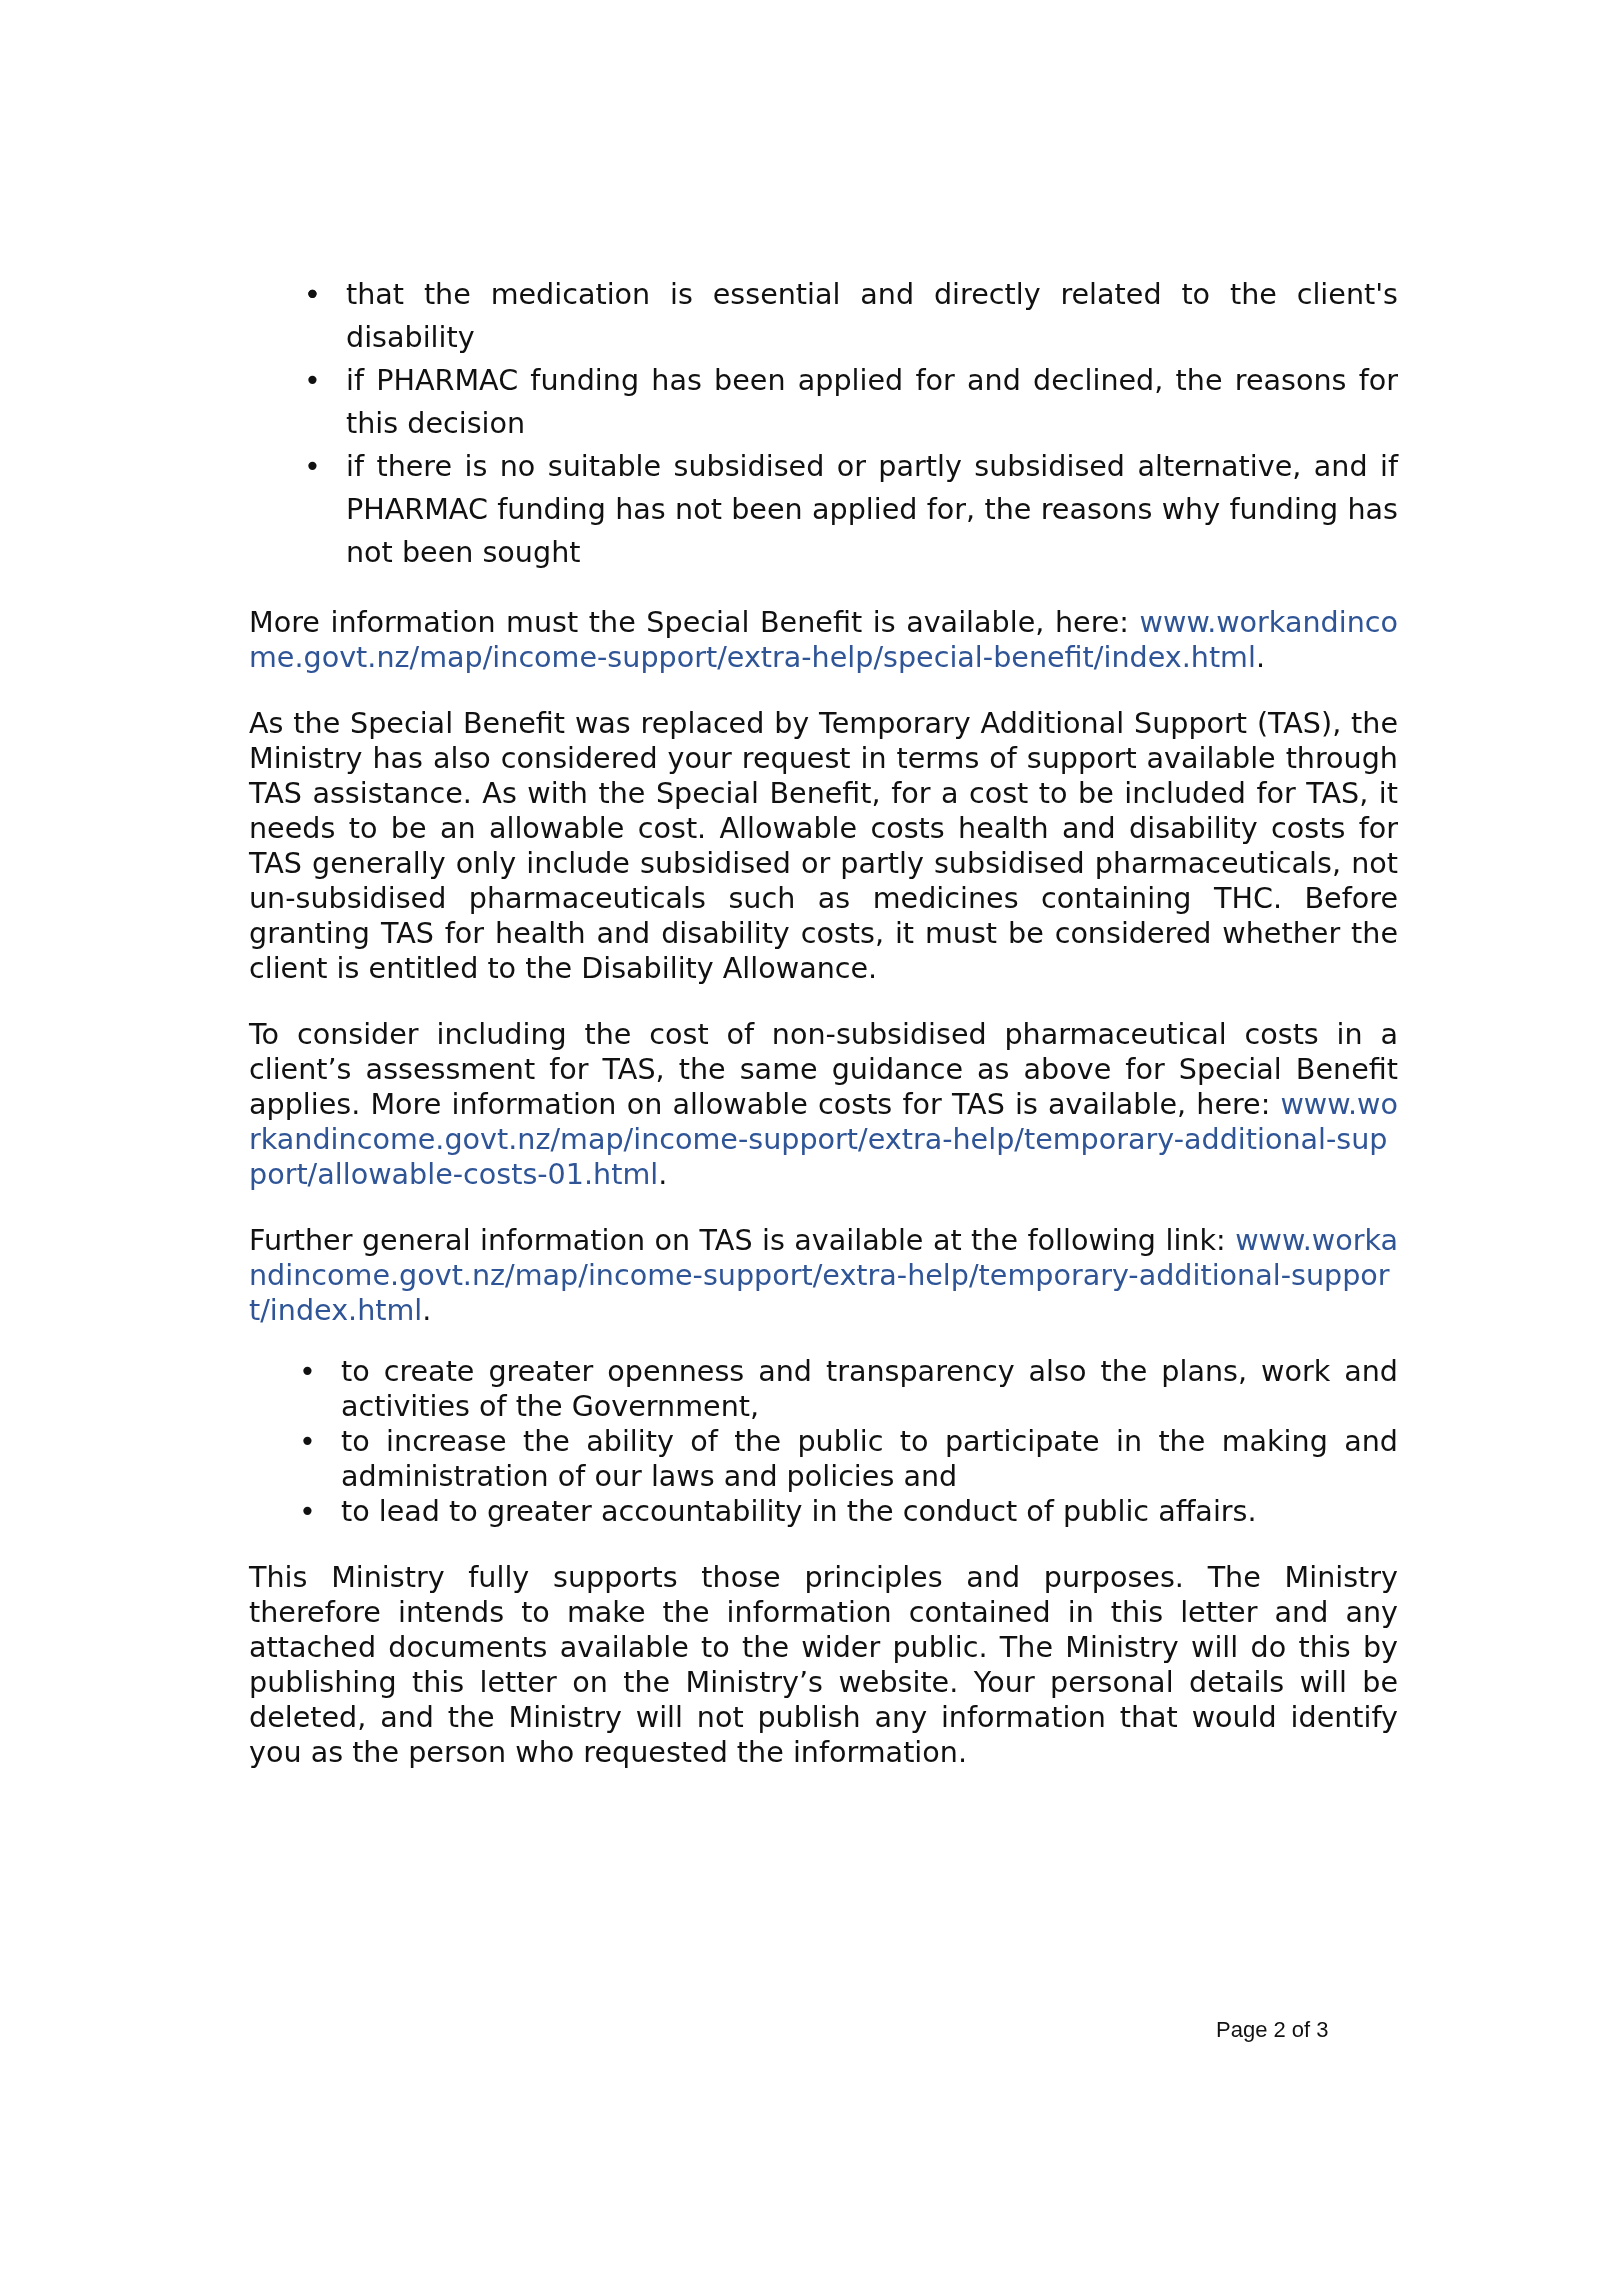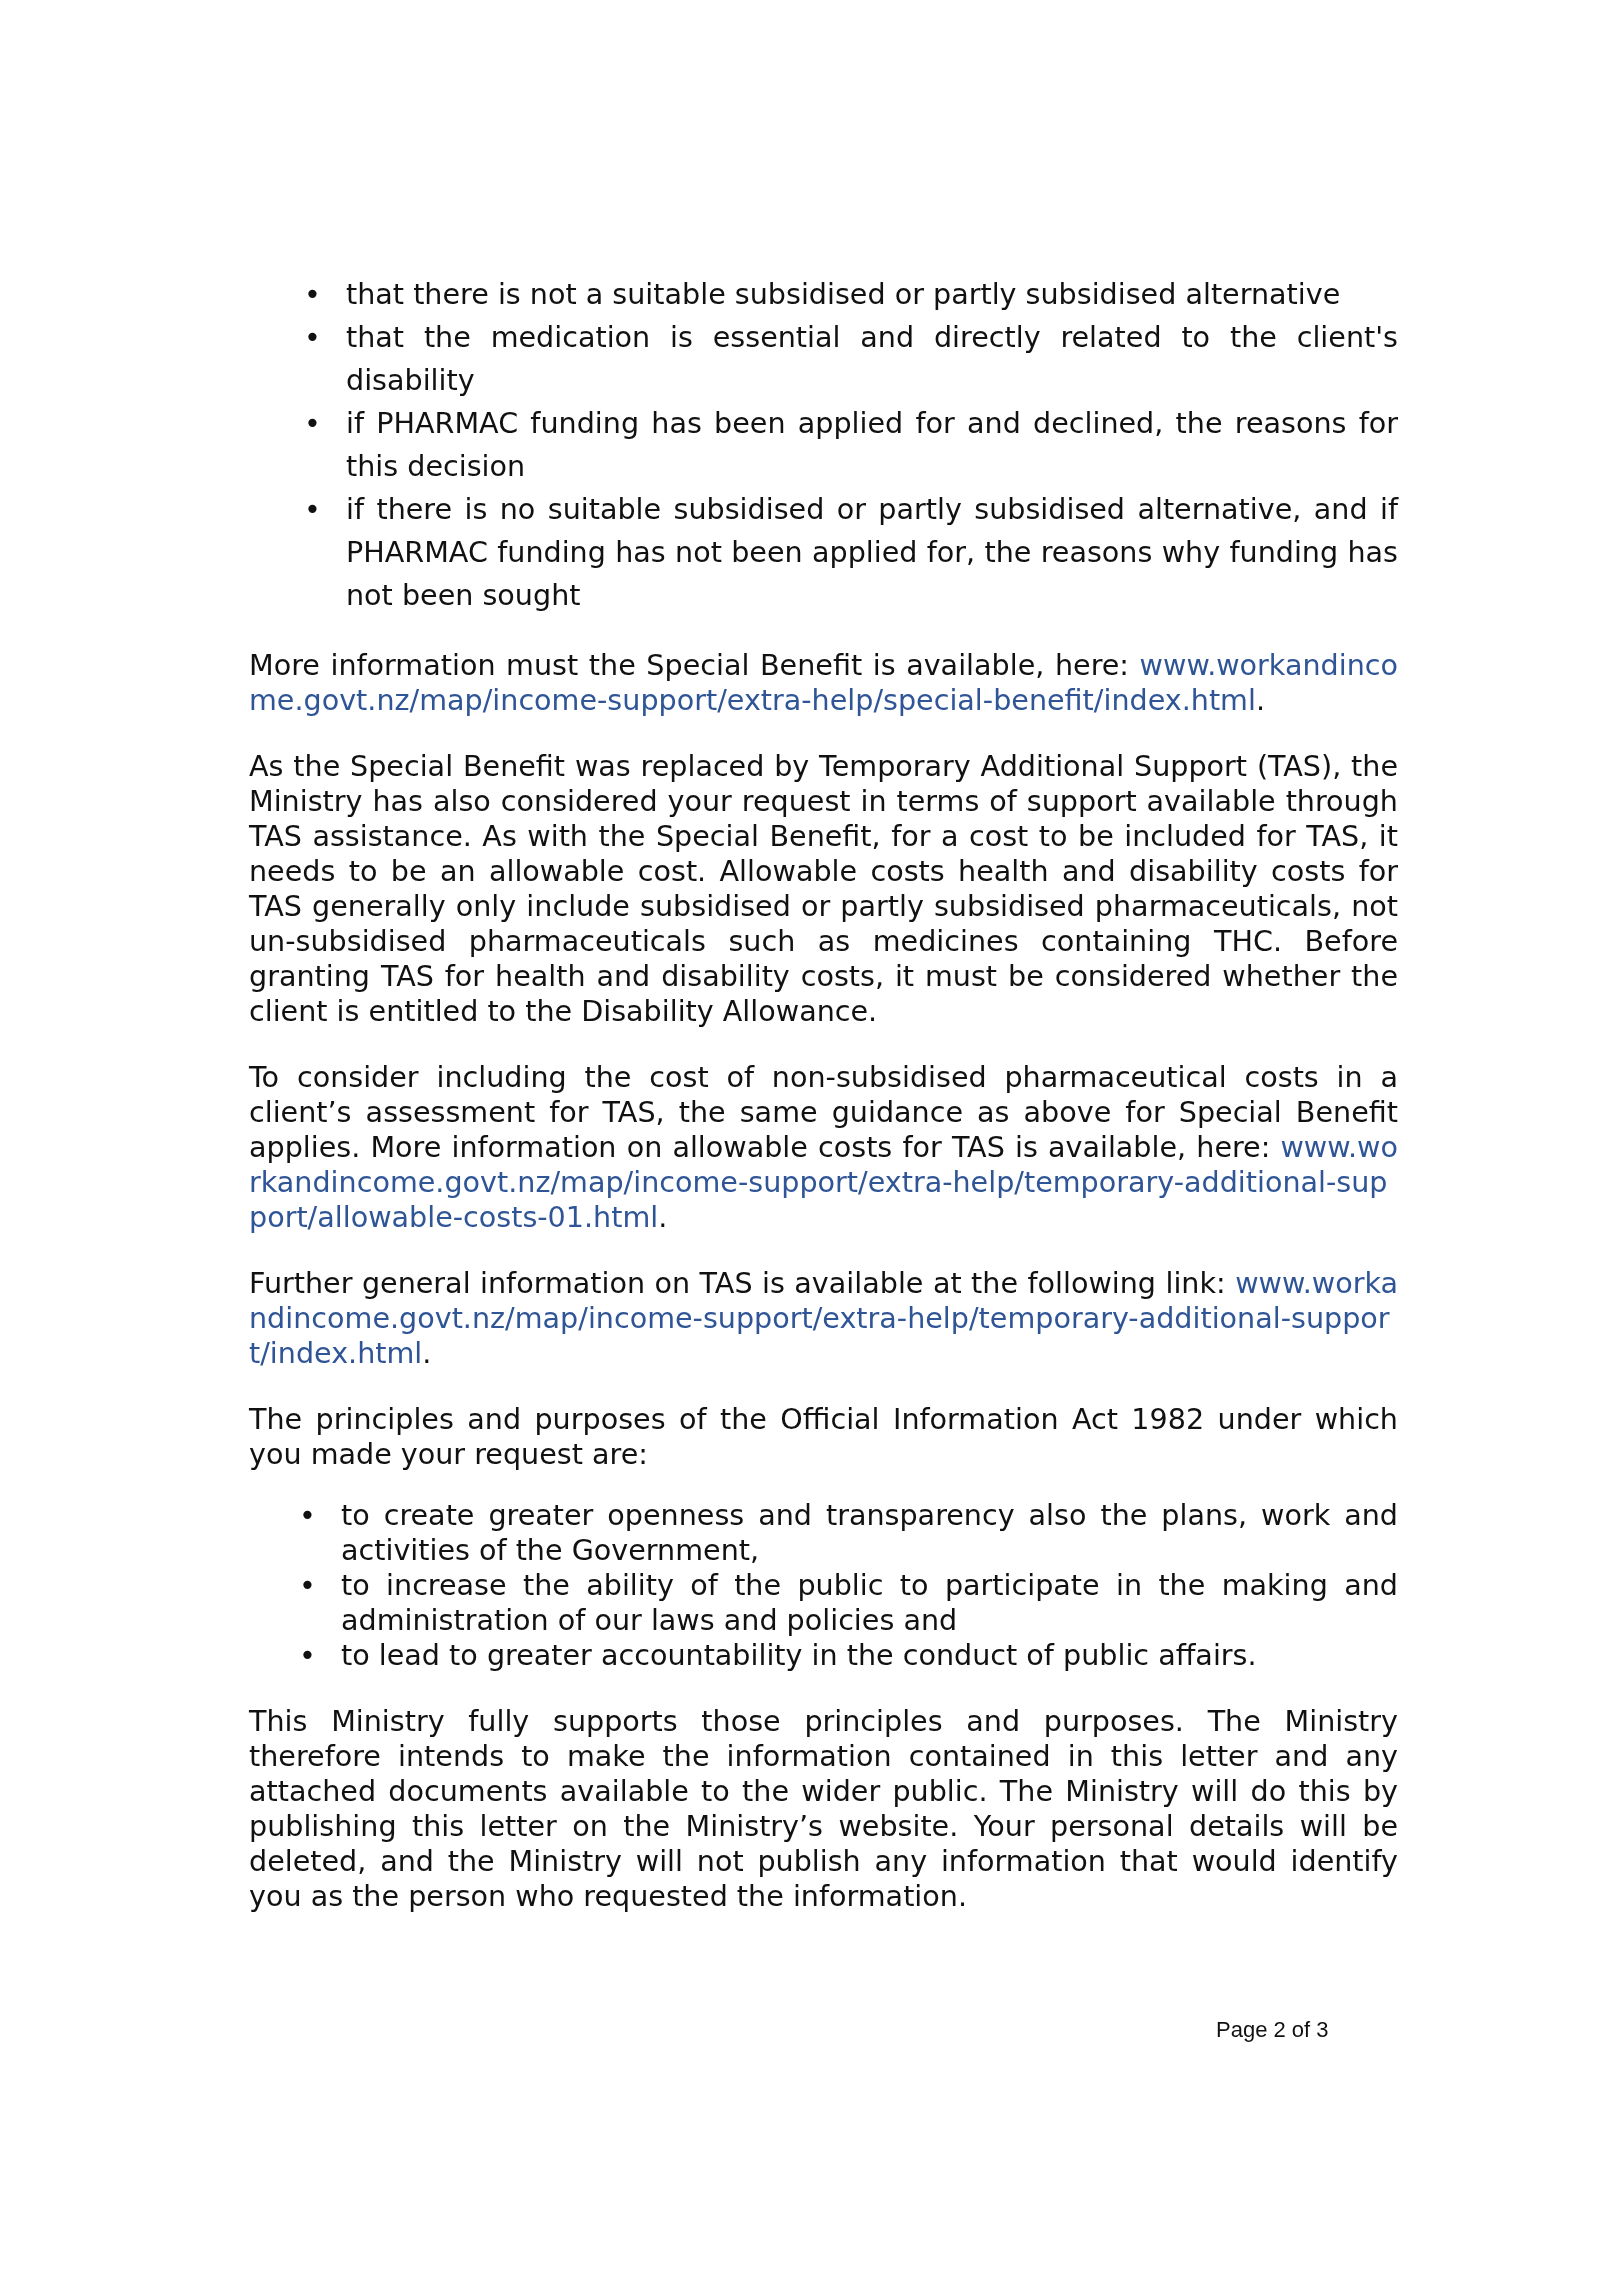--- a/index.html
+++ b/index.html
@@ -70,21 +70,20 @@
     .block.oia-list { margin-top: 26px; }
   </style>
 </head>
 <body>
 
 <div class="page">
 
   <ul class="bullets first">
     <li>
       <span class="dot">•</span>
-      <span>that there is not a suitable subsidised or partly subsidised alternative</span>
     </li>
     <li>
       <span class="dot">•</span>
       <span>that the medication is essential and directly related to the client's disability</span>
     </li>
     <li>
       <span class="dot">•</span>
       <span>if PHARMAC funding has been applied for and declined, the reasons for this decision</span>
     </li>
     <li>
@@ -100,21 +99,20 @@
   <p class="block">As the Special Benefit was replaced by Temporary Additional Support (TAS), the Ministry has also considered your request in terms of support available through TAS assistance. As with the Special Benefit, for a cost to be included for TAS, it needs to be an allowable cost. Allowable costs health and disability costs for TAS generally only include subsidised or partly subsidised pharmaceuticals, not un-subsidised pharmaceuticals such as medicines containing THC. Before granting TAS for health and disability costs, it must be considered whether the client is entitled to the Disability Allowance.</p>
 
   <p class="block">
     <span>To consider including the cost of non-subsidised pharmaceutical costs in a client’s assessment for TAS, the same guidance as above for Special Benefit applies. More information on allowable costs for TAS is available, here: </span><a class="link">www.workandincome.govt.nz/map/income-support/extra-help/temporary-additional-support/allowable-costs-01.html</a><span>.</span>
   </p>
 
   <p class="block">
     <span>Further general information on TAS is available at the following link: </span><a class="link">www.workandincome.govt.nz/map/income-support/extra-help/temporary-additional-support/index.html</a><span>.</span>
   </p>
 
-  <p class="block">The principles and purposes of the Official Information Act 1982 under which you made your request are:</p>
 
   <ul class="bullets second block oia-list">
     <li>
       <span class="dot">•</span>
       <span>to create greater openness and transparency also the plans, work and activities of the Government,</span>
     </li>
     <li>
       <span class="dot">•</span>
       <span>to increase the ability of the public to participate in the making and administration of our laws and policies and</span>
     </li>

